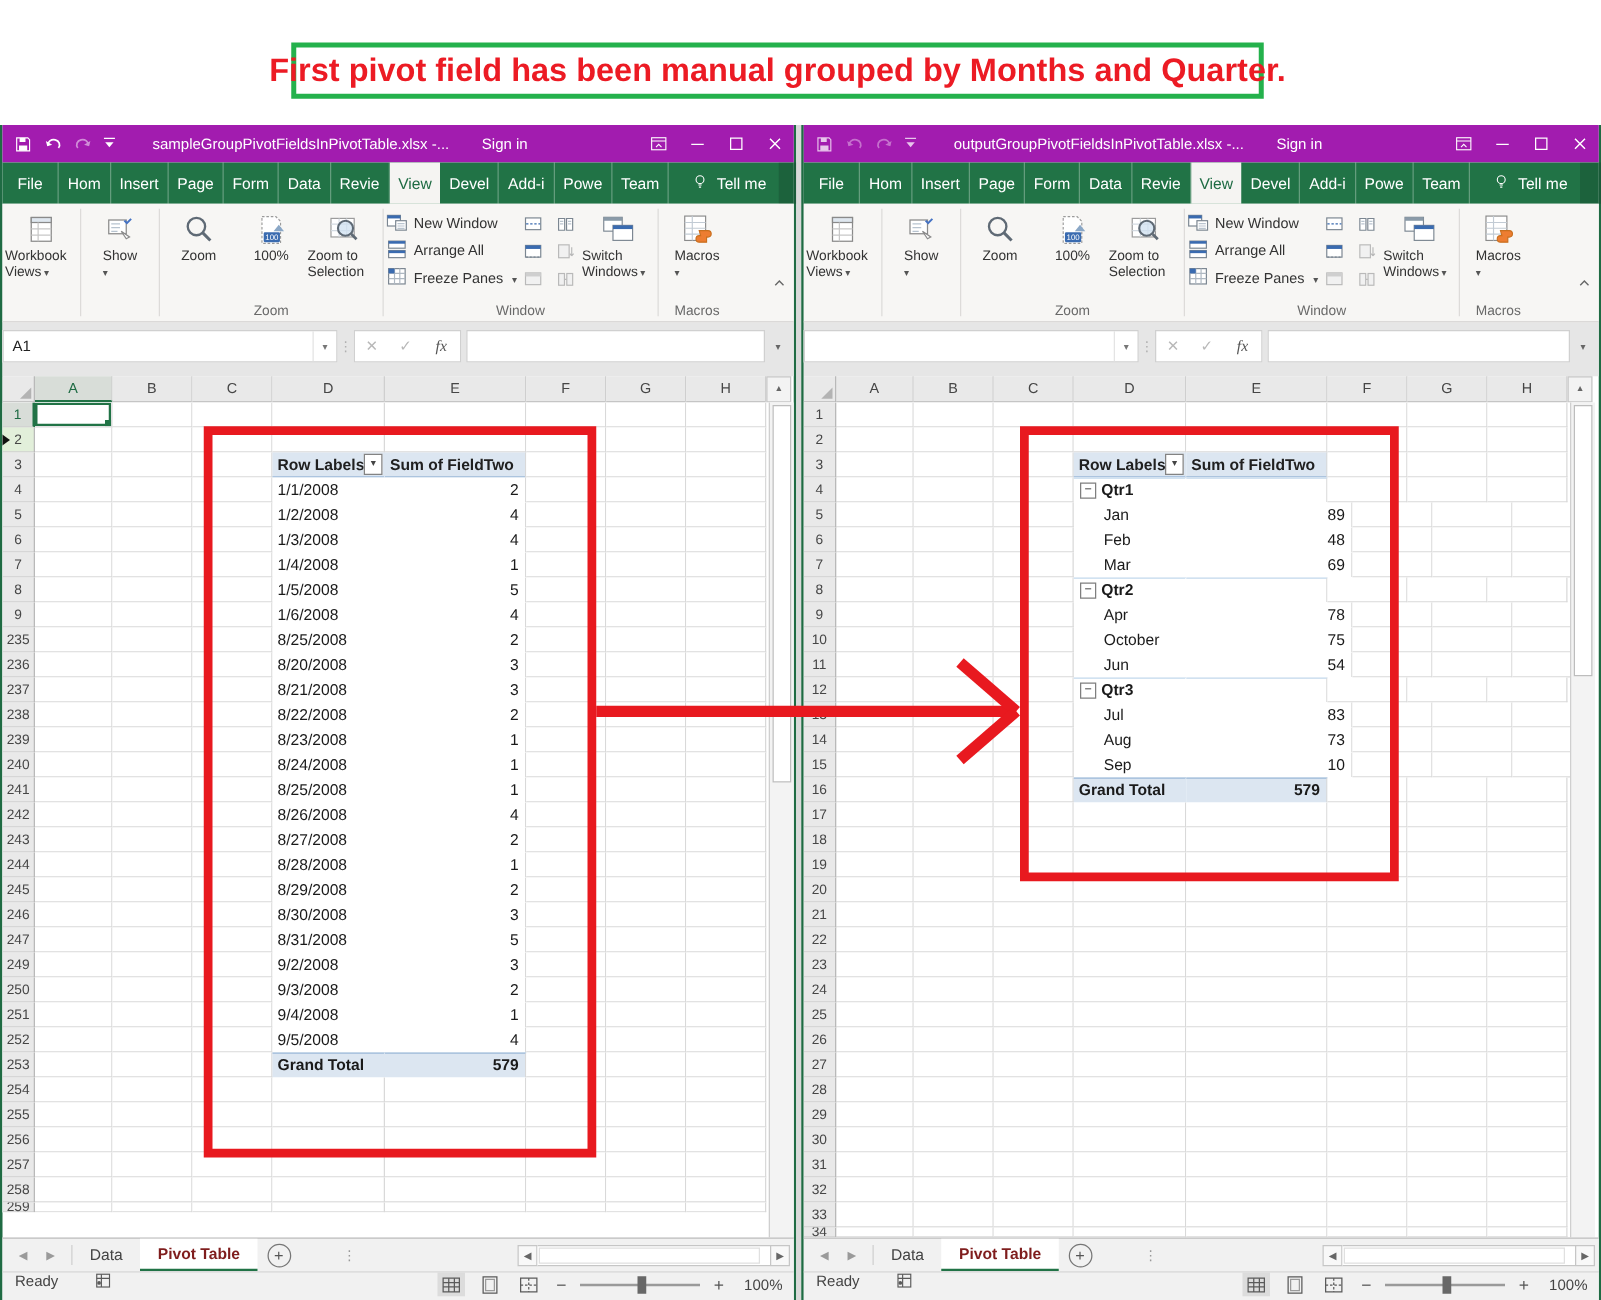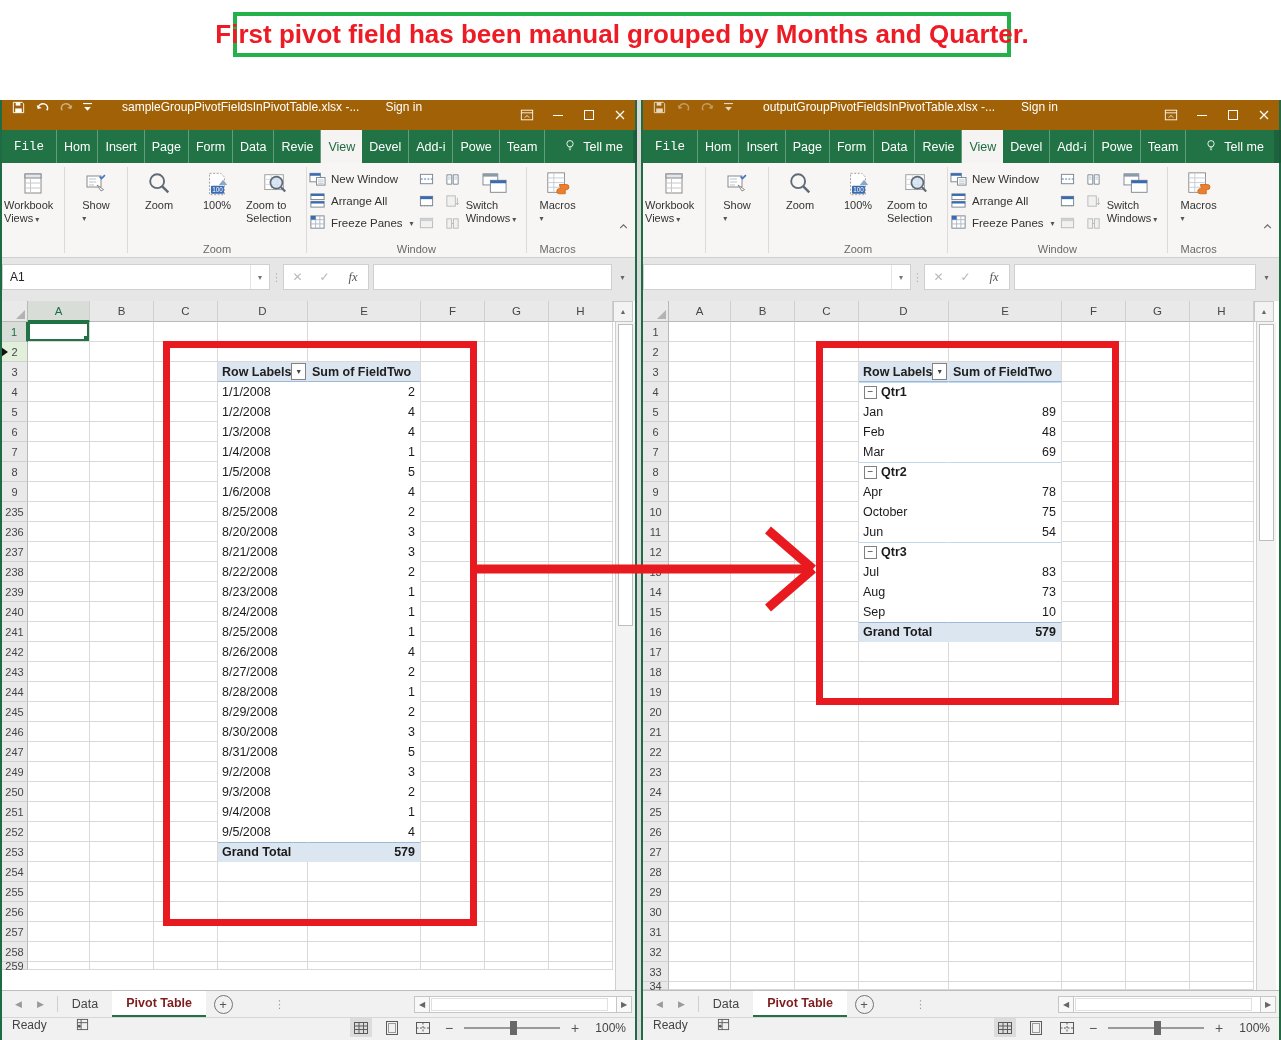--- a/index.html
+++ b/index.html
@@ -1,48 +1,48 @@
 <!DOCTYPE html>
 <html><head>
 <meta charset="utf-8">
 <style>
   html,body{margin:0;padding:0;background:#fff;}
   .stage{position:relative;width:1281px;height:1040px;background:#fff;overflow:hidden;
          font-family:"Liberation Sans",sans-serif;-webkit-font-smoothing:antialiased;}
 
   
-  .banner{position:absolute;left:233px;top:12px;width:778px;height:45px;border:4px solid #24b14c;
+  .banner{position:absolute;left:233px;top:34px;width:778px;height:45px;border:4px solid #24b14c;
           box-sizing:border-box;display:flex;align-items:center;justify-content:center;
           font-size:26px;font-weight:bold;color:#ec1b24;background:#fff;white-space:nowrap;}
 
   
   .xlwin{position:absolute;top:100px;height:940px;background:#fff;box-sizing:border-box;
          border-left:2px solid #1f6b43;border-right:2px solid #1f6b43;font-size:12px;color:#222;}
   #win-left{left:0;width:637px;}
   #win-right{left:641px;width:640px;}
   .divider{position:absolute;left:637px;top:100px;width:4px;height:940px;background:#d9d9d9;}
 
   
-  .tbar{position:absolute;left:0;right:0;top:0;height:30px;background:#a16207;display:flex;
-        align-items:flex-start;color:#fff;font-size:12px;}
+  .tbar{position:absolute;left:0;right:0;top:0;height:30px;background:#a21caf;display:flex;
+        align-items:center;color:#fff;font-size:12px;}
   .qat{display:flex;align-items:center;gap:9px;padding-left:9px;}
   .qbtn{display:flex;align-items:center;}
   .qbtn.dim{opacity:.5;}
   .inactive .qat{opacity:.75;}
   .ttl{margin-left:30px;white-space:nowrap;overflow:hidden;max-width:250px;}
   .signin{margin-left:26px;white-space:nowrap;}
   .wctl{margin-left:auto;display:flex;align-items:center;}
   .wbtn{width:31px;height:30px;display:flex;align-items:center;justify-content:center;}
 
   
   .trow{position:absolute;left:0;right:0;top:30px;height:33px;background:#217346;display:flex;
         align-items:stretch;color:#fff;font-size:12.5px;}
   .rtab{display:flex;align-items:center;padding:0 7px;border-right:1px solid rgba(255,255,255,.3);
         white-space:nowrap;}
-  .rtab.file{padding:0 12px;border-right:1px solid rgba(255,255,255,.3);font-family:Liberation Mono, monospace;}
+  .rtab.file{padding:0 12px;border-right:1px solid rgba(255,255,255,.3);}
   .rtab.active{background:#f5f4f2;color:#1e6b43;border-right:none;}
   .tellme{display:flex;align-items:center;gap:6px;padding:0 10px;margin-left:8px;white-space:nowrap;}
   .share{margin-left:auto;display:flex;align-items:center;gap:6px;padding:0 15px;
          background:rgba(0,0,0,.14);white-space:nowrap;}
 
   
   .ribbon{position:absolute;left:0;right:0;top:63px;height:95px;background:#f7f6f4;
           border-bottom:1px solid #d2d0ce;display:flex;box-sizing:border-box;}
   .rgroup{display:flex;flex-direction:column;align-items:center;padding:1px 2px 0;}
   .rbtns{display:flex;align-items:flex-start;flex:1;}
@@ -104,21 +104,21 @@
   .w-f{width:64px}.w-g{width:64px}.w-h{width:64px}
   .cell.lab{padding-left:4px;}
   .cell.val{justify-content:flex-end;padding-right:5px;}
   .sel{box-shadow:inset 0 0 0 2px #217346;position:relative;}
   .sel::after{content:"";position:absolute;right:0;bottom:0;width:5px;height:5px;background:#217346;}
   .pv{border-right-color:transparent;border-bottom-color:transparent;}
   .pv-e{border-right-color:#d9d9d9;}
   .ph{background:#dce6f1 !important;font-weight:bold;color:#202020;border-bottom:1px solid #9cb9d8 !important;}
   .pg{background:#dce6f1 !important;font-weight:bold;border-top:1px solid #9cb9d8;}
   .pq{font-weight:bold;border-top:1px solid #c2d8ec;}
-  .pm{padding-left:28px;}
+  .pm{padding-left:28px;margin-left:20px;}
   .pfil{width:15px;height:15px;background:#fff;border:1px solid #838383;display:flex;align-items:center;
         justify-content:center;margin-left:auto;margin-right:1px;font-size:7px;color:#444;font-weight:normal;}
   .pmin{width:11px;height:11px;border:1px solid #7f7f7f;background:#fff;display:flex;align-items:center;
         justify-content:center;margin:0 4px 0 1px;font-size:10px;line-height:1;color:#333;font-weight:normal;}
   .vscr{position:absolute;right:0;top:21px;width:20px;height:668px;background:#f3f3f3;
         border-left:1px solid #cfcfcf;box-sizing:border-box;}
   .vthumb{position:absolute;left:2px;right:2px;background:#fff;border:1px solid #bdbdbd;}
 
   
   .shbar{position:absolute;left:0;right:0;top:890px;height:27px;background:#f1f1f1;

